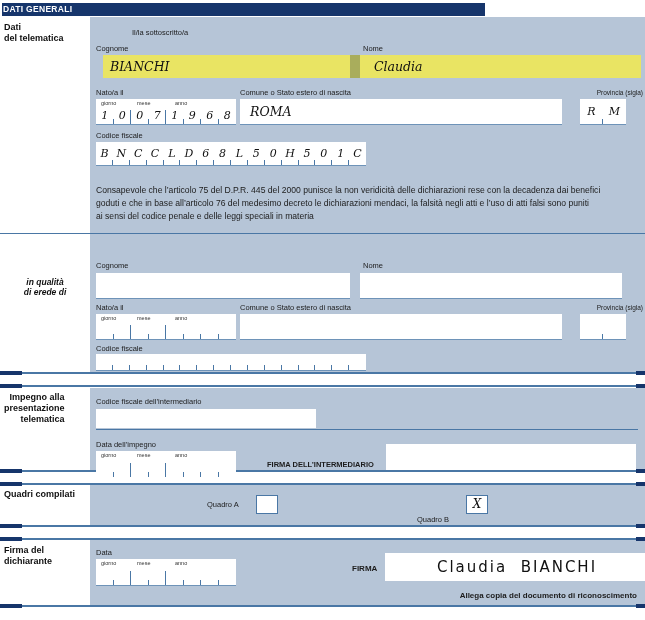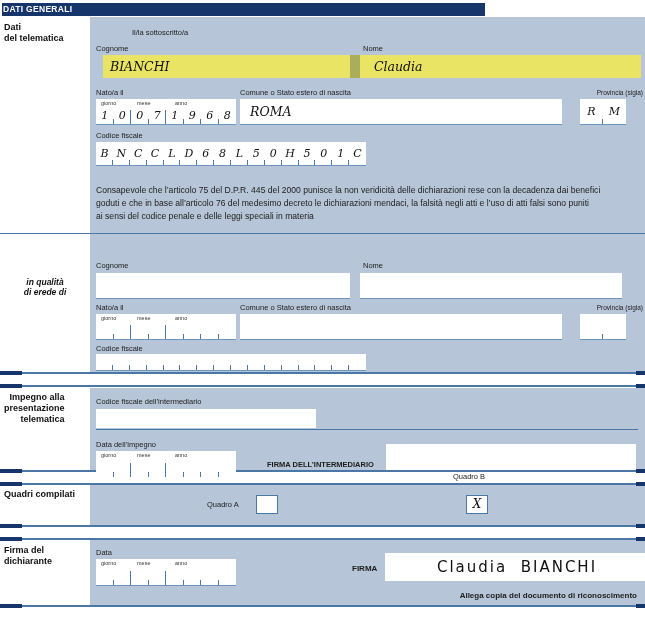--- a/index.html
+++ b/index.html
@@ -217,21 +217,21 @@
   </div>
 
   <div class="lbl boldlbl" style="left:267px;top:460px;font-size:7.5px;">FIRMA DELL’INTERMEDIARIO</div>
   <div class="box plain val script" style="left:386px;top:444px;width:250px;height:26px;padding-left:8px;"></div>
 
   <div class="side" style="left:4px;top:489px;">Quadri compilati</div>
 
   <div class="lbl" style="left:207px;top:500px;">Quadro A</div>
   <div class="chk" style="left:256px;top:495px;"></div>
 
-  <div class="lbl" style="left:417px;top:472px;margin-left:36px;">Quadro B</div>
+  <div class="lbl" style="left:417px;top:515px;">Quadro B</div>
   <div class="chk" style="left:466px;top:495px;">X</div>
 
   <div class="side" style="left:4px;top:545px;">
     <div>Firma del</div>
     <div>dichiarante</div>
   </div>
 
   <div class="lbl" style="left:96px;top:548px;text-align:center;">Data</div>
   <div class="box" style="left:96px;top:559px;width:140px;height:27px;">
     <span class="dlbl" style="left:5px;">giorno</span>

